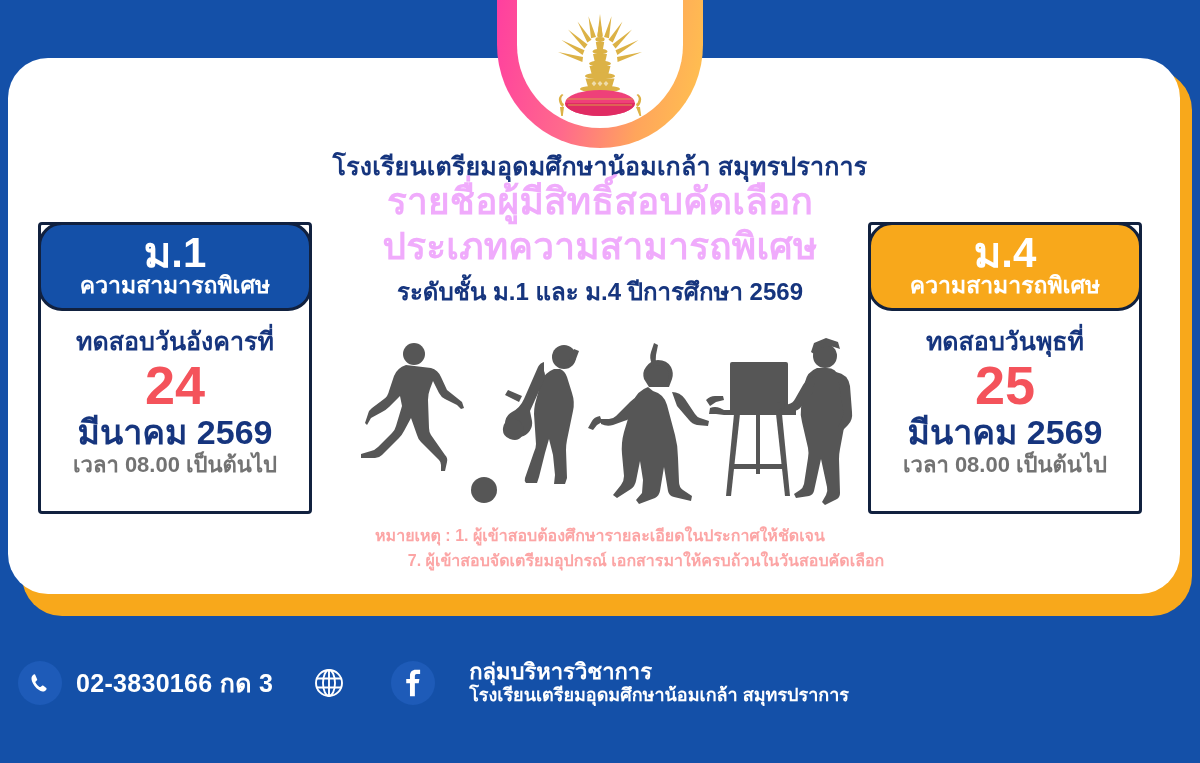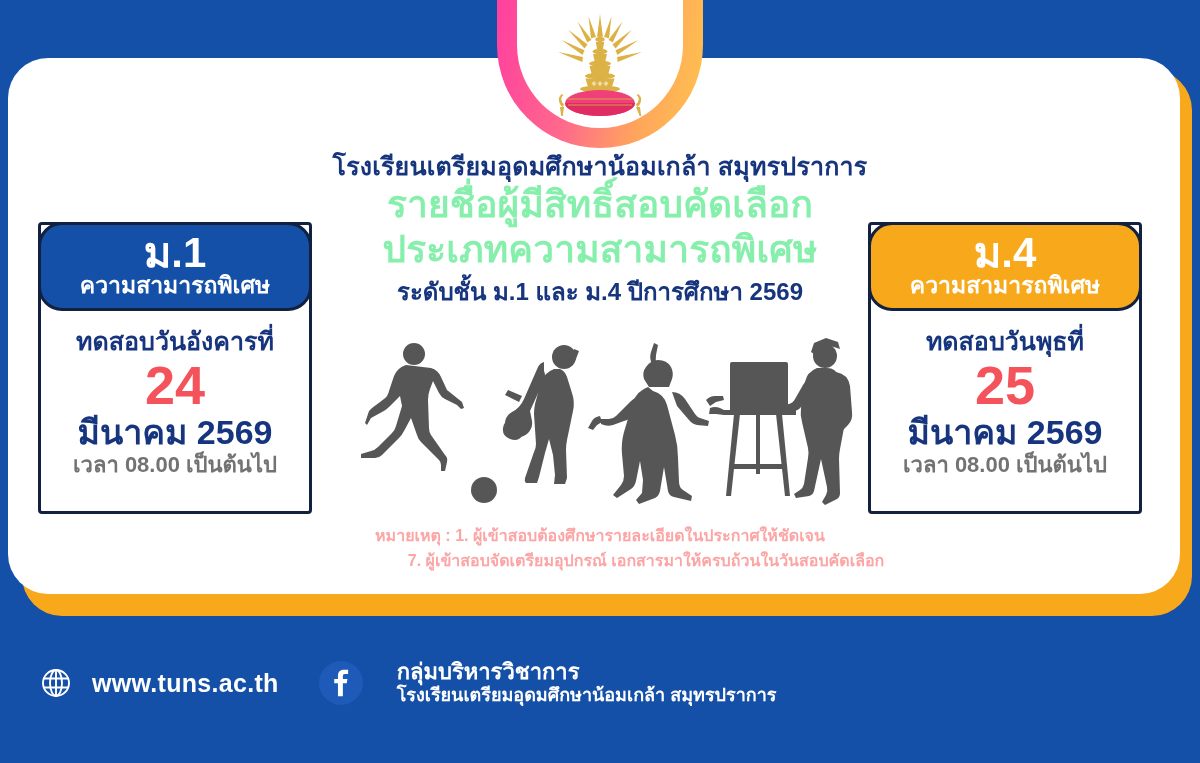--- a/index.html
+++ b/index.html
@@ -51,22 +51,22 @@
     position: absolute;
     left: 0; top: 152px; width: 1200px;
     text-align: center;
     z-index: 4;
   }
   .school-line {
     font-size: 25px; font-weight: 700; color: #16357e;
     letter-spacing: .2px; line-height: 1.12;
   }
   .title-pink {
-    font-size: 37px; font-weight: 700; color: #86efac;
-    line-height: 1.12; letter-spacing: .2px; margin-top: 4px;
+    font-size: 37px; font-weight: 700; color: #f0abfc;
+    line-height: 1.12; letter-spacing: .2px; margin-top: 4px; font-family: Liberation Mono, monospace;
   }
   .subtitle-line {
     font-size: 24px; font-weight: 700; color: #16357e;
     margin-top: 7px; line-height: 1.2;
   }
 
   
   .date-card {
     position: absolute;
     width: 274px; height: 292px;
@@ -291,30 +291,37 @@
   </svg>
 </div>
 
 <div class="notes">
   <div class="note-line">หมายเหตุ : 1. ผู้เข้าสอบต้องศึกษารายละเอียดในประกาศให้ชัดเจน</div>
   <div class="note-line second">7. ผู้เข้าสอบจัดเตรียมอุปกรณ์ เอกสารมาให้ครบถ้วนในวันสอบคัดเลือก</div>
 </div>
 
 <div class="footer">
 
+  <div class="f-item" style="margin-left:18px;">
+    <span class="f-icon">
+      <svg width="24" height="24" viewBox="0 0 24 24" fill="#ffffff">
+        <path d="M6.6 3.2 C5.4 3.4 4 4.8 3.6 6.2 c-.6 2.2 .6 5.6 3 8.7 2.4 3.1 5.6 5.3 7.9 5.6 1.5 .2 3.3-.9 3.9-2.1 .3-.7 .2-1.1-.4-1.6 l-2.6-2 c-.6-.5-1-.4-1.6 .1 l-1 .9 c-.4 .4-.8 .4-1.3 .1 -1.6-1-3.1-2.6-4-4.3 -.3-.5-.2-.9 .2-1.2 l1-.8 c.6-.5 .7-.9 .3-1.6 L7.3 3.9 c-.2-.5-.3-.8-.7-.7 Z"></path>
+      </svg>
+    </span>
+    <span class="f-text">02-3830166 กด 3</span>
+  </div>
 
   <div class="f-item" style="margin-left:34px;">
     <span class="f-icon" style="background:transparent;">
       <svg width="34" height="34" viewBox="0 0 34 34" fill="none" stroke="#ffffff" stroke-width="1.9">
         <circle cx="17" cy="17" r="13"></circle>
         <ellipse cx="17" cy="17" rx="6" ry="13"></ellipse>
         <path d="M4.6 12.5 h24.8 M4.6 21.5 h24.8 M17 4 v26"></path>
       </svg>
     </span>
-    <span class="f-text">www.tuns.ac.th</span>
   </div>
 
   <div class="f-item" style="margin-left:40px;gap:20px;">
     <span class="f-icon">
       <svg width="28" height="28" viewBox="0 0 24 24" fill="#ffffff">
         <path d="M15.2 4.2 h2.9 V0.6 h-3.7 c-3.2 0-5 1.9-5 5.1 v2.8 H6.2 v3.8 h3.2 V23.4 h4.2 V12.3 h3.3 l.6-3.8 h-3.9 V6.3 c0-1.4 .5-2.1 1.6-2.1 Z"></path>
       </svg>
     </span>
     <span class="f-fb-text">
       <span class="l1">กลุ่มบริหารวิชาการ</span><br>

